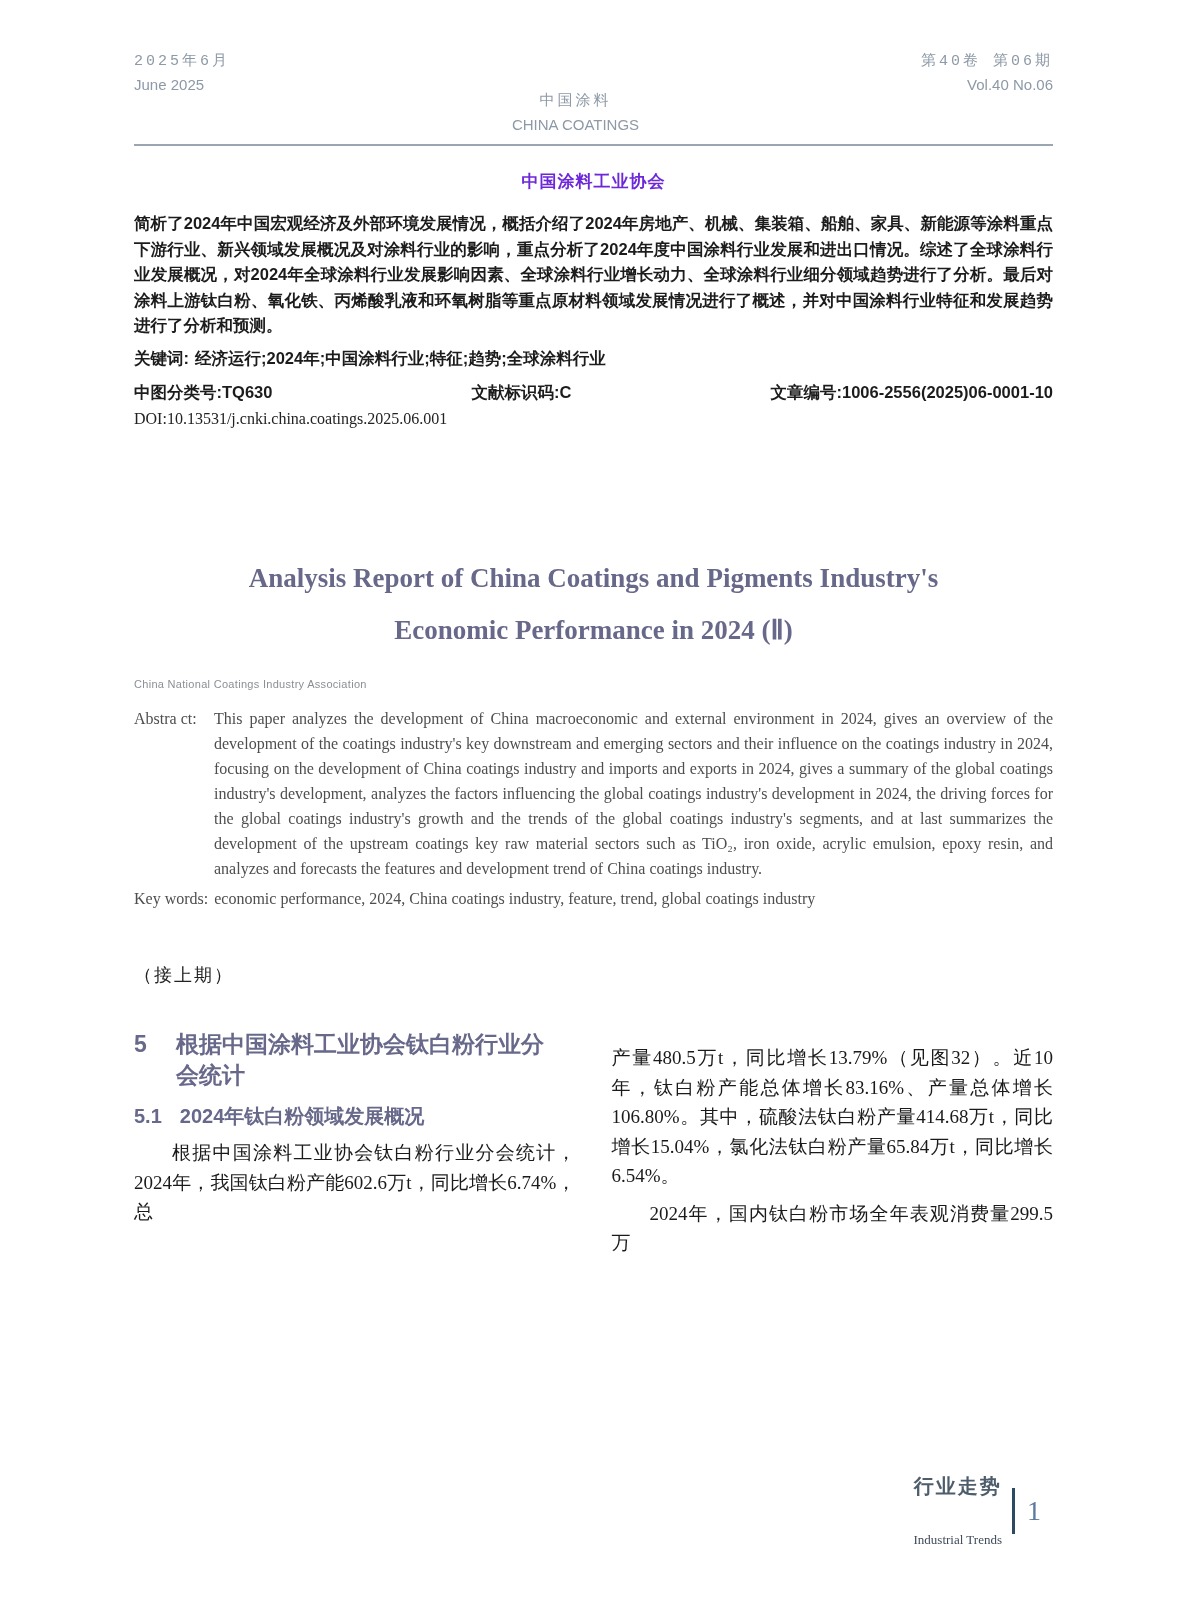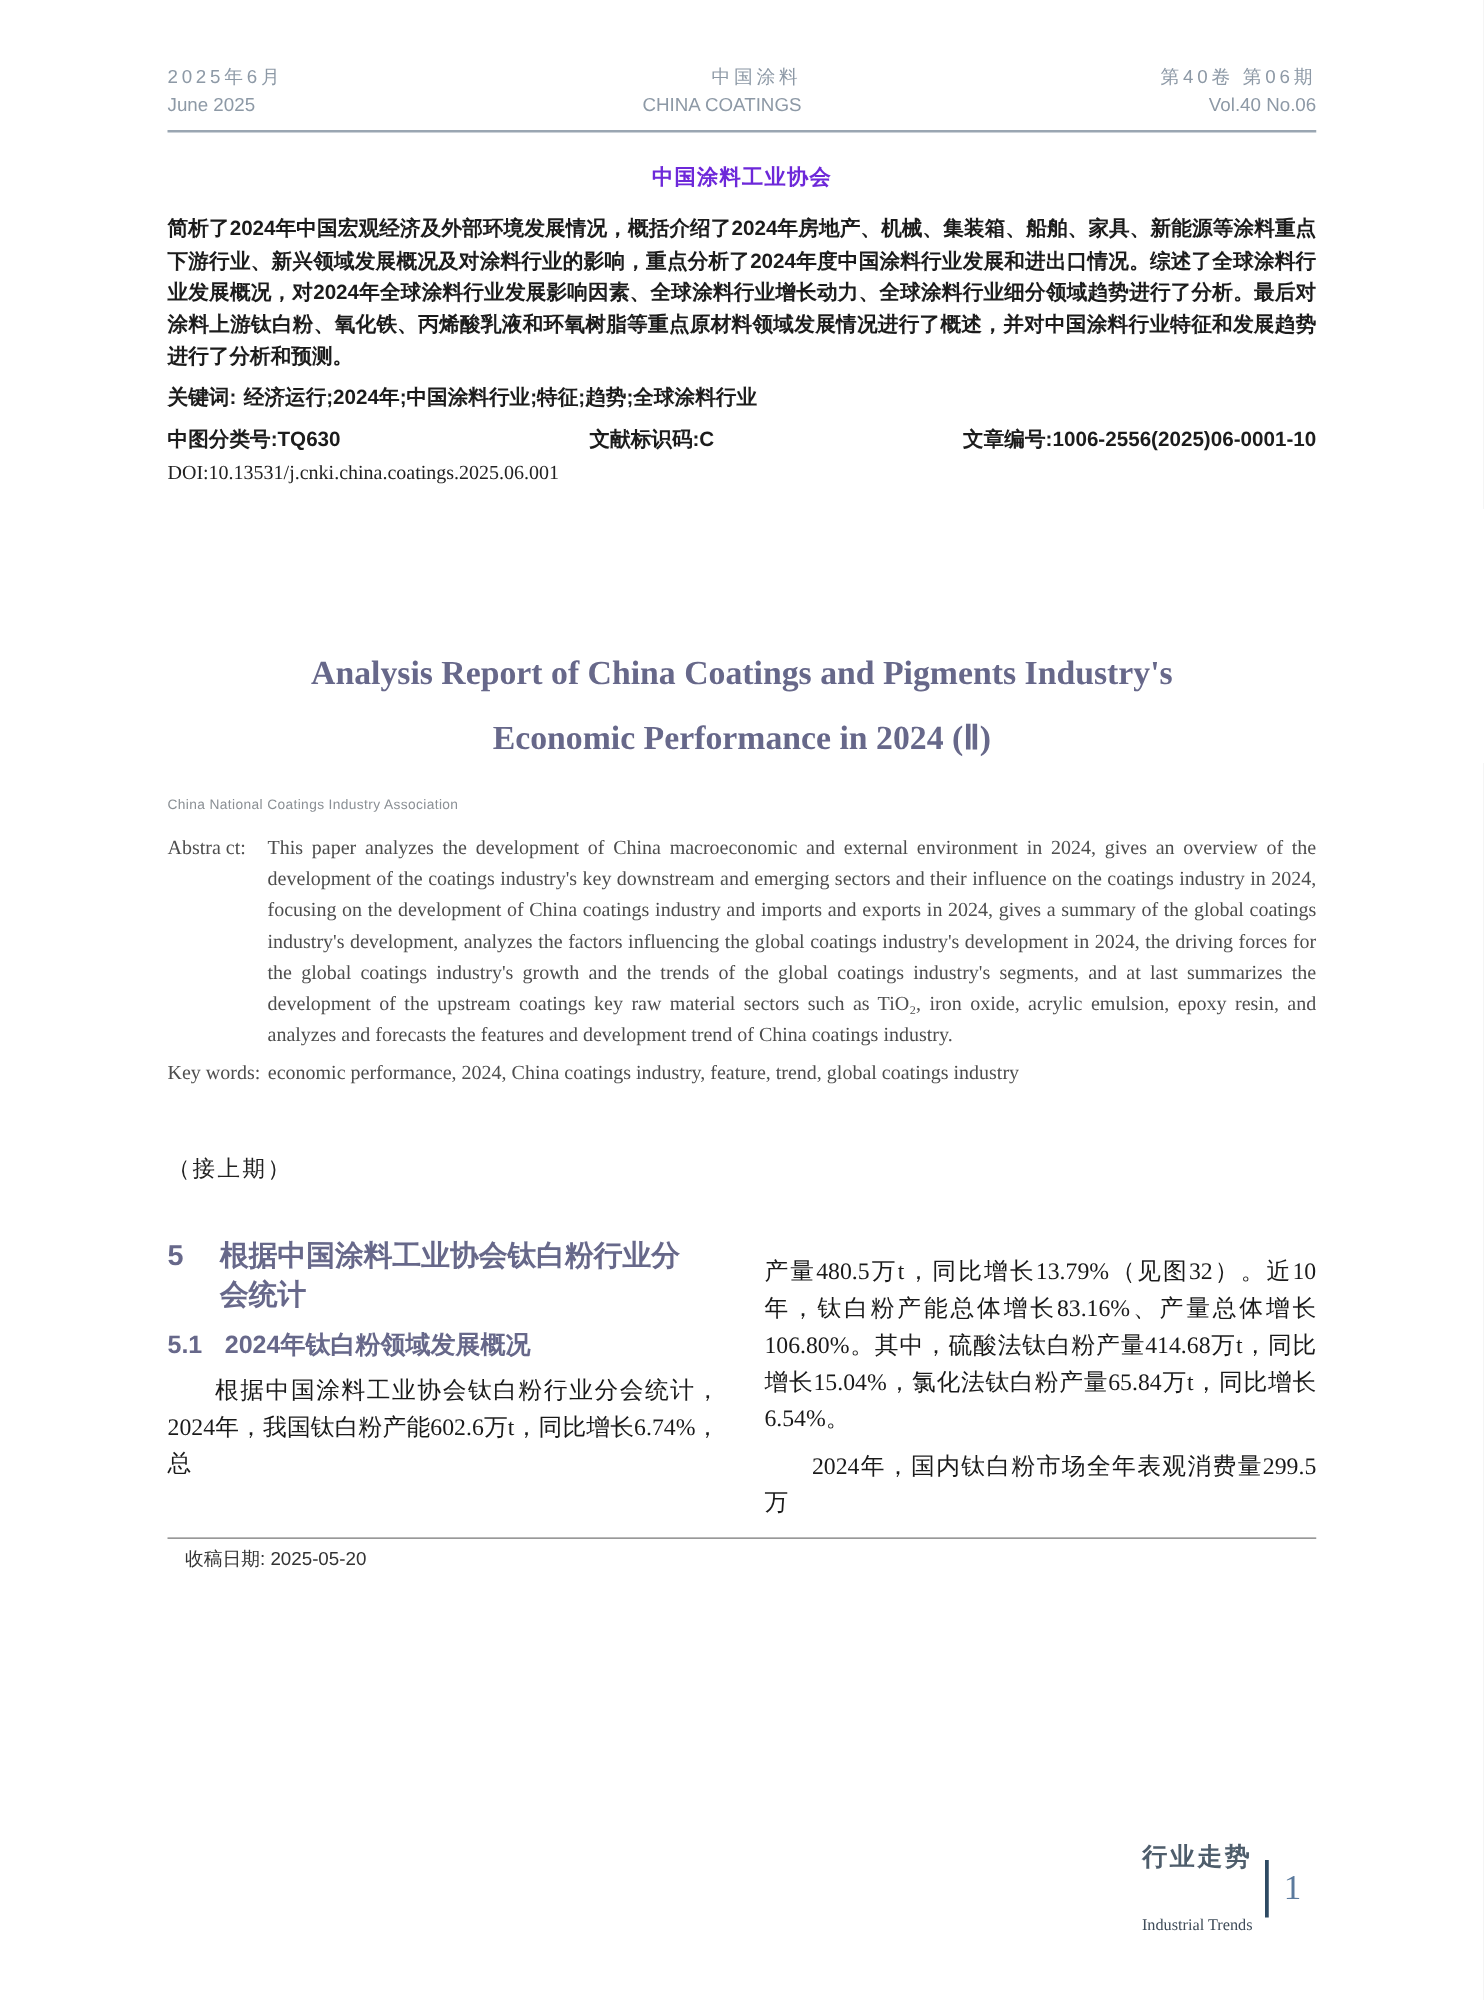--- a/index.html
+++ b/index.html
@@ -16,23 +16,23 @@
   }
 
   
   .masthead {
     display:flex; justify-content:space-between; align-items:flex-start;
     color:#8d99a6;
     border-bottom:2px solid #9aa6b2;
     padding-bottom:8px;
   }
   .m-col { font-size:15px; line-height:23px; }
-  .m-center { text-align:right; }
+  .m-center { text-align:center;margin-top:40px; }
   .m-right  { text-align:right; }
-  .m-zh { letter-spacing:3px; }
+  .m-zh { letter-spacing:3px;font-family:Liberation Mono, monospace; }
 
   
   .title-zh {
     margin:146px 0 0 0;
     text-align:center;
     color:#67688a;
     font-size:43px; line-height:57px;
     font-weight:bold; letter-spacing:1px;
   }
   .author-zh {
@@ -194,23 +194,20 @@
         <span class="sec51-num">5.1</span><span>2024年钛白粉领域发展概况</span>
       </div>
       <p class="body-para indent2">根据中国涂料工业协会钛白粉行业分会统计，2024年，我国钛白粉产能602.6万t，同比增长6.74%，总</p>
     </div>
     <div class="col col-right">
       <p class="body-para">产量480.5万t，同比增长13.79%（见图32）。近10年，钛白粉产能总体增长83.16%、产量总体增长106.80%。其中，硫酸法钛白粉产量414.68万t，同比增长15.04%，氯化法钛白粉产量65.84万t，同比增长6.54%。</p>
       <p class="body-para indent2">2024年，国内钛白粉市场全年表观消费量299.5万</p>
     </div>
   </div>
 
-  <div class="received-wrap">
-    <span>收稿日期: 2025-05-20</span>
-  </div>
 
   <div class="page-footer">
     <div class="footer-col">
       <div class="footer-zh">行业走势</div>
       <div class="footer-en">Industrial Trends</div>
     </div>
     <div class="footer-bar"></div>
     <div class="footer-page">1</div>
   </div>
 

